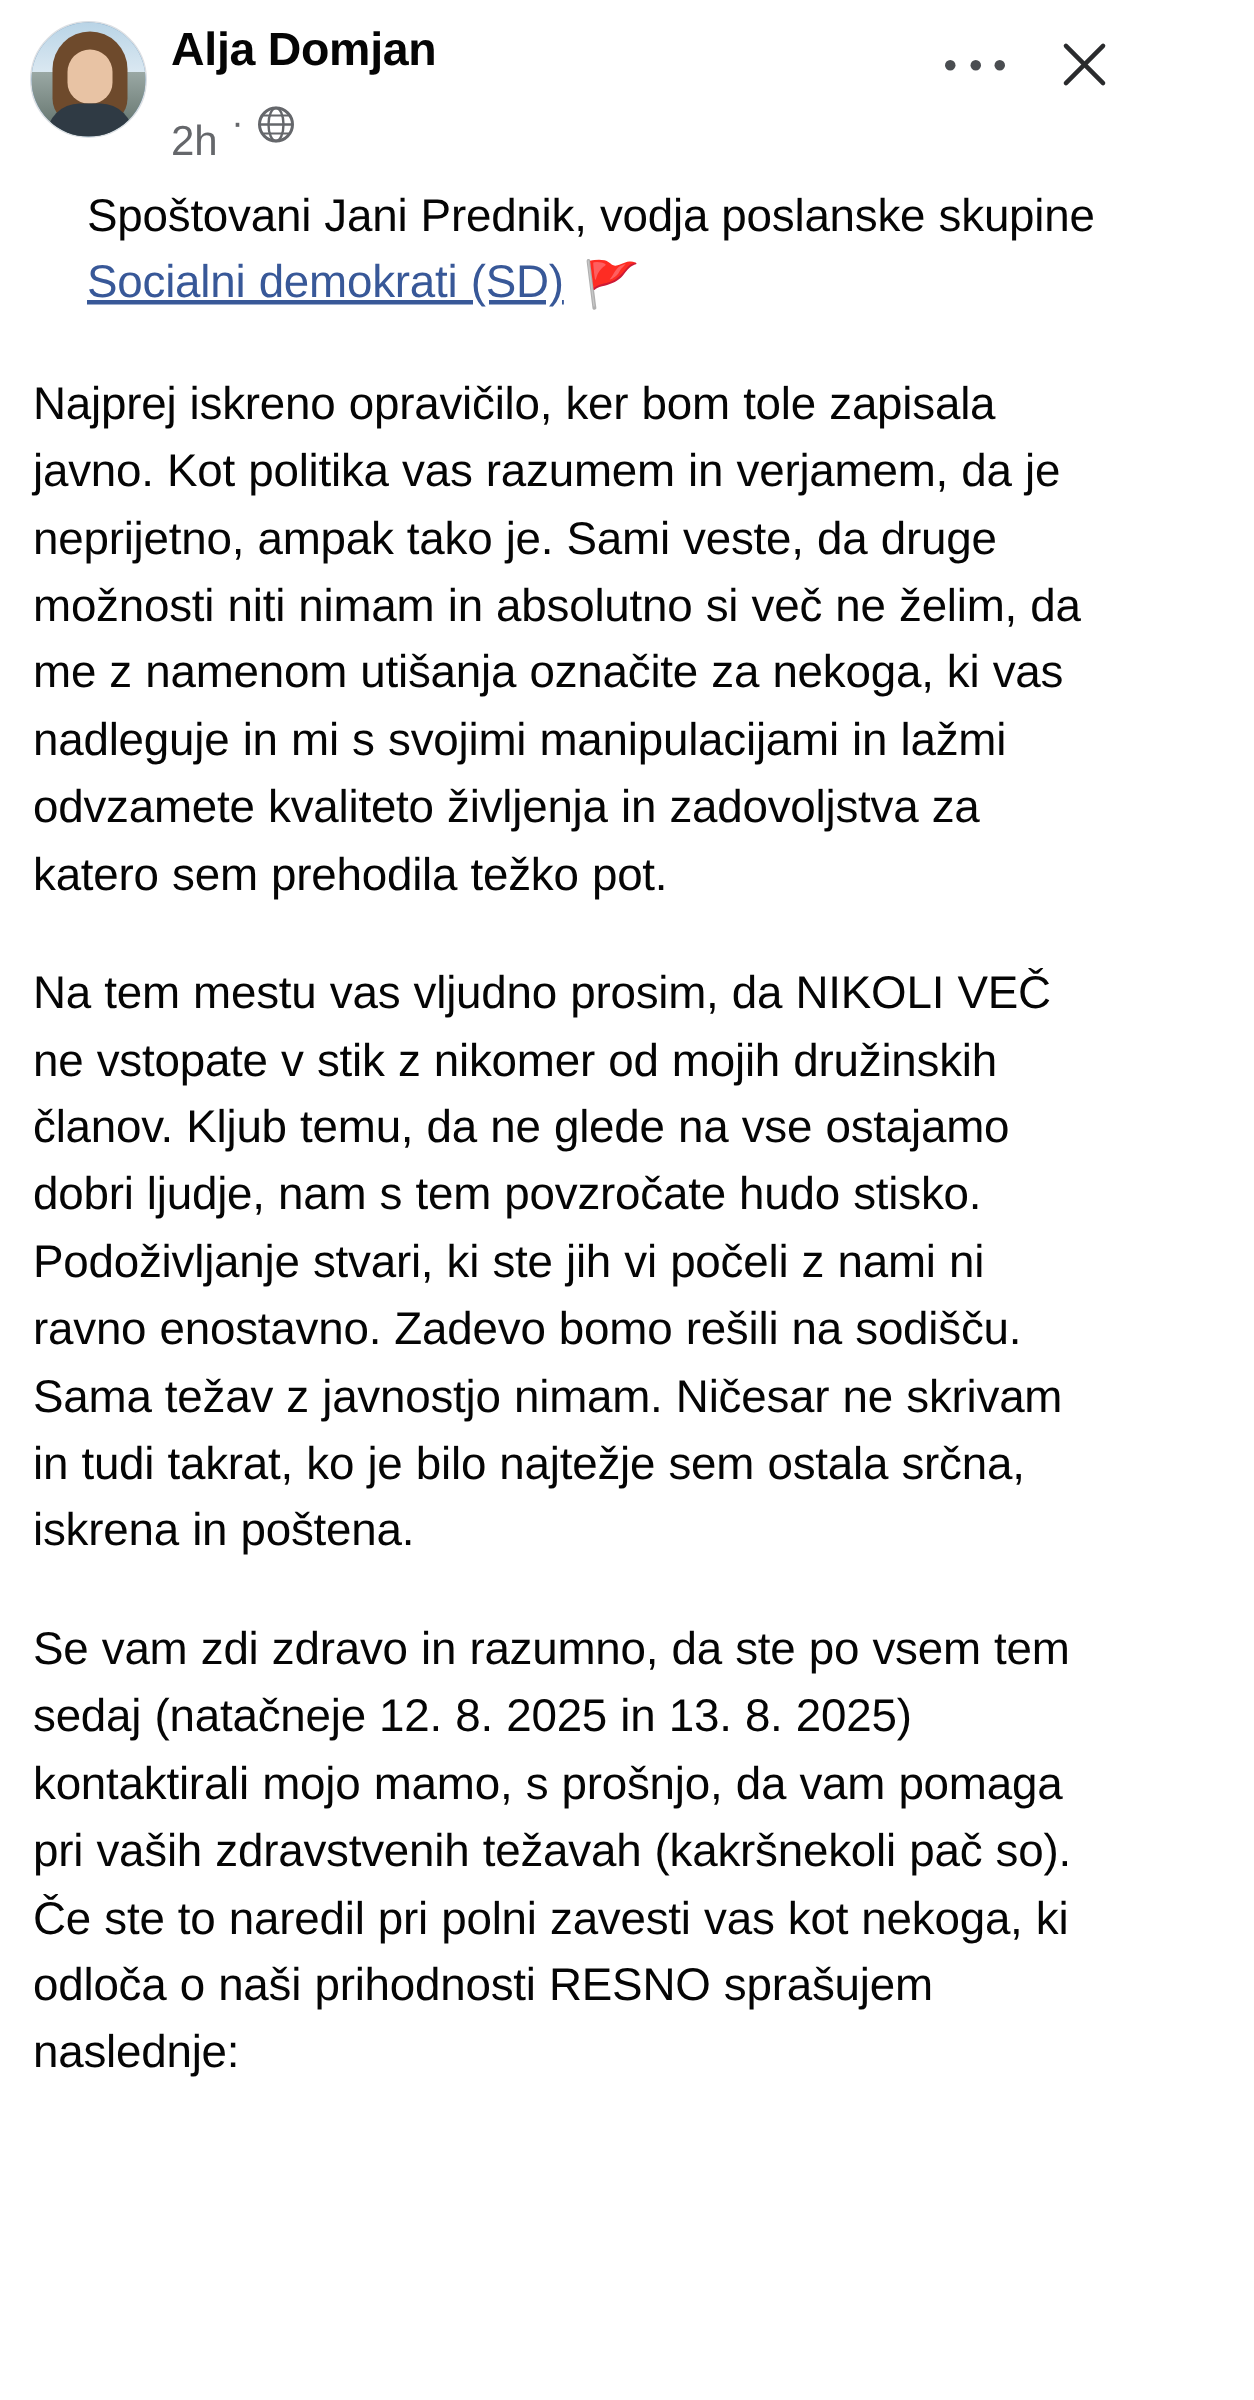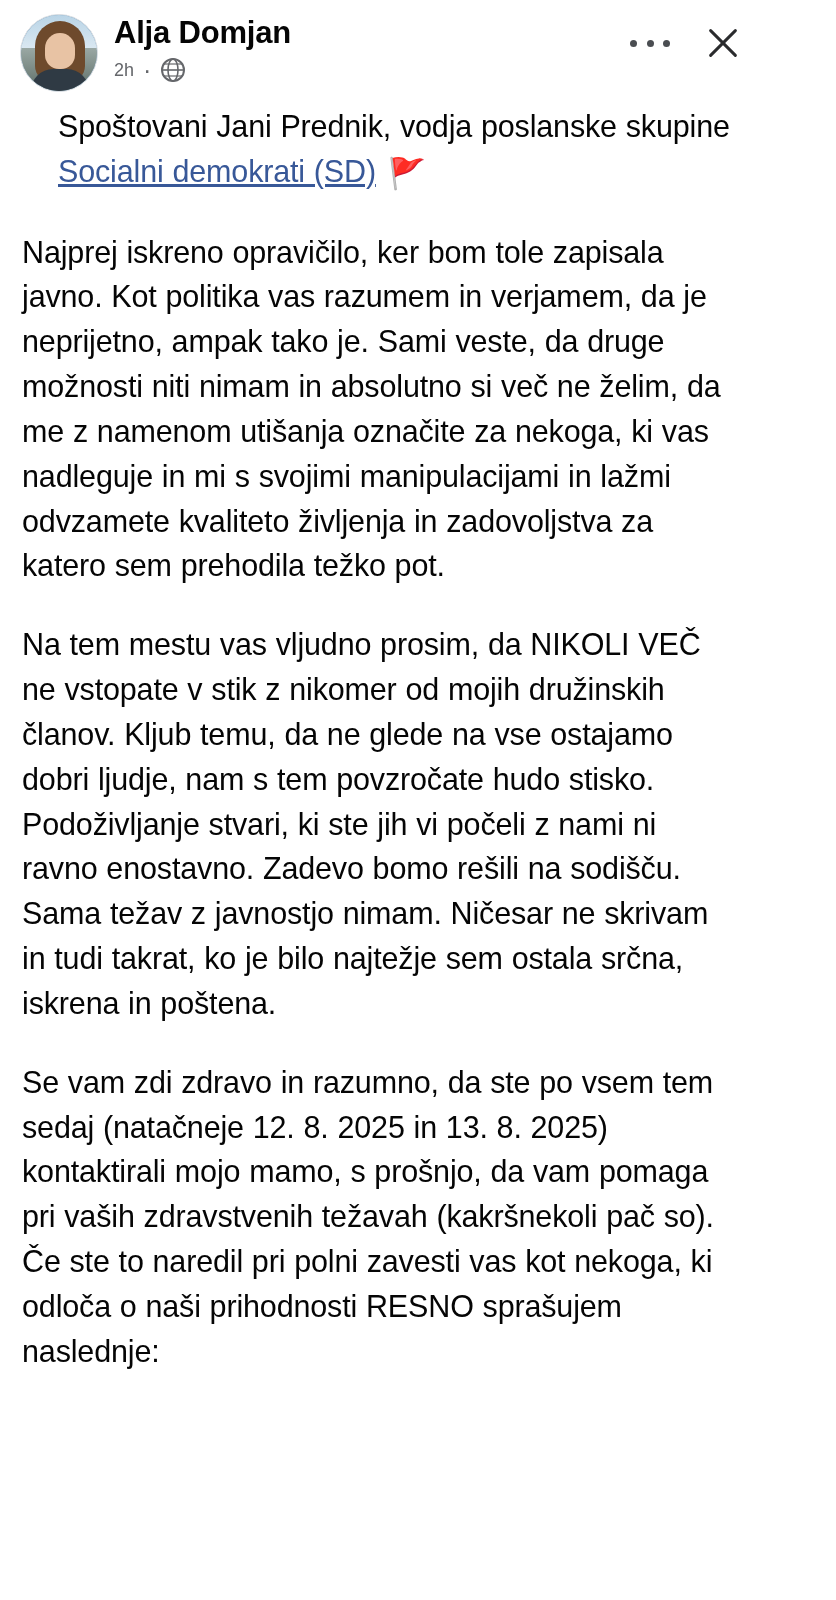--- a/index.html
+++ b/index.html
@@ -89,23 +89,24 @@
     color: #050505;
     letter-spacing: -0.2px;
   }
   .meta-line {
     display: flex;
     align-items: center;
     gap: 9px;
     margin-top: 6px;
   }
   .meta-time {
-    font-size: 18px;
+    font-size: 28px;
     color: #65676b;
     line-height: 1.1;
+    margin-top: 22px;
   }
   .meta-dot {
     font-size: 25px;
     color: #65676b;
     line-height: 1.1;
   }
   .globe-icon {
     width: 26px;
     height: 26px;
     display: inline-block;

